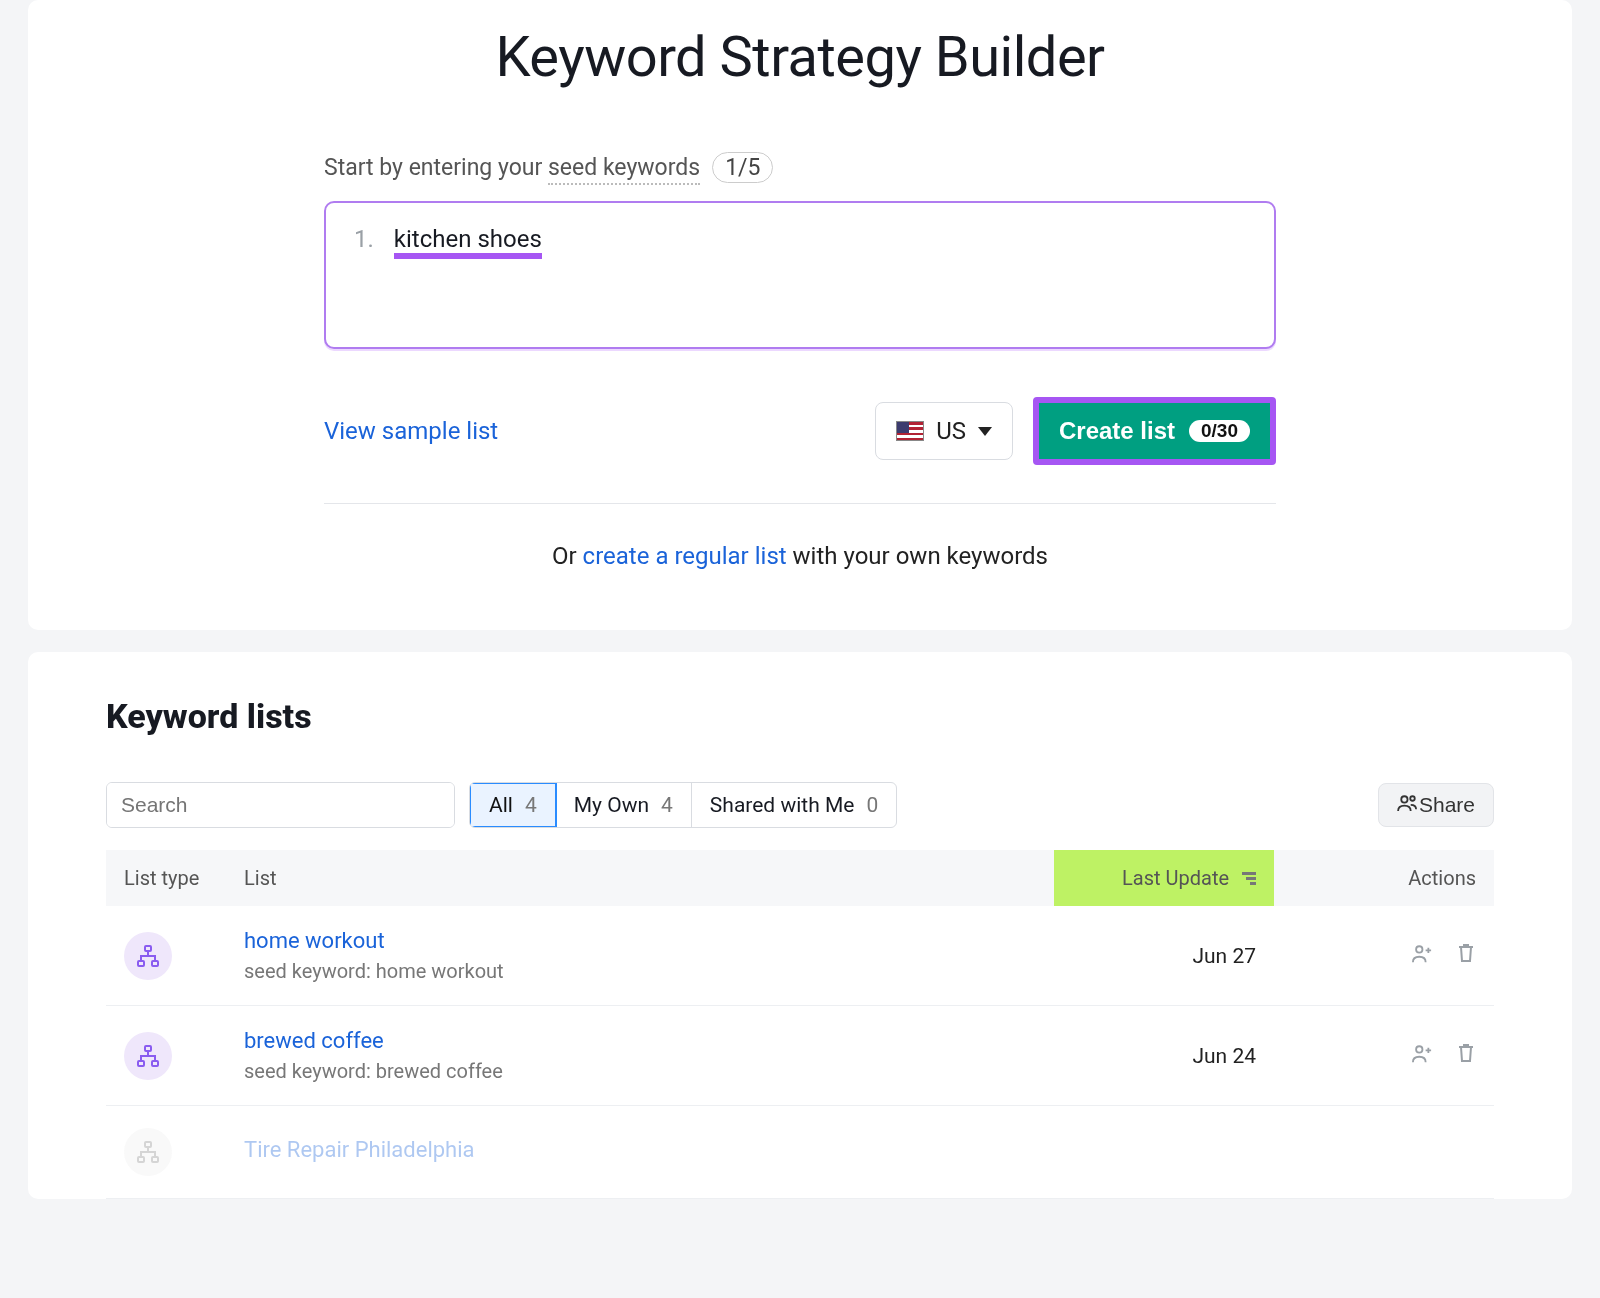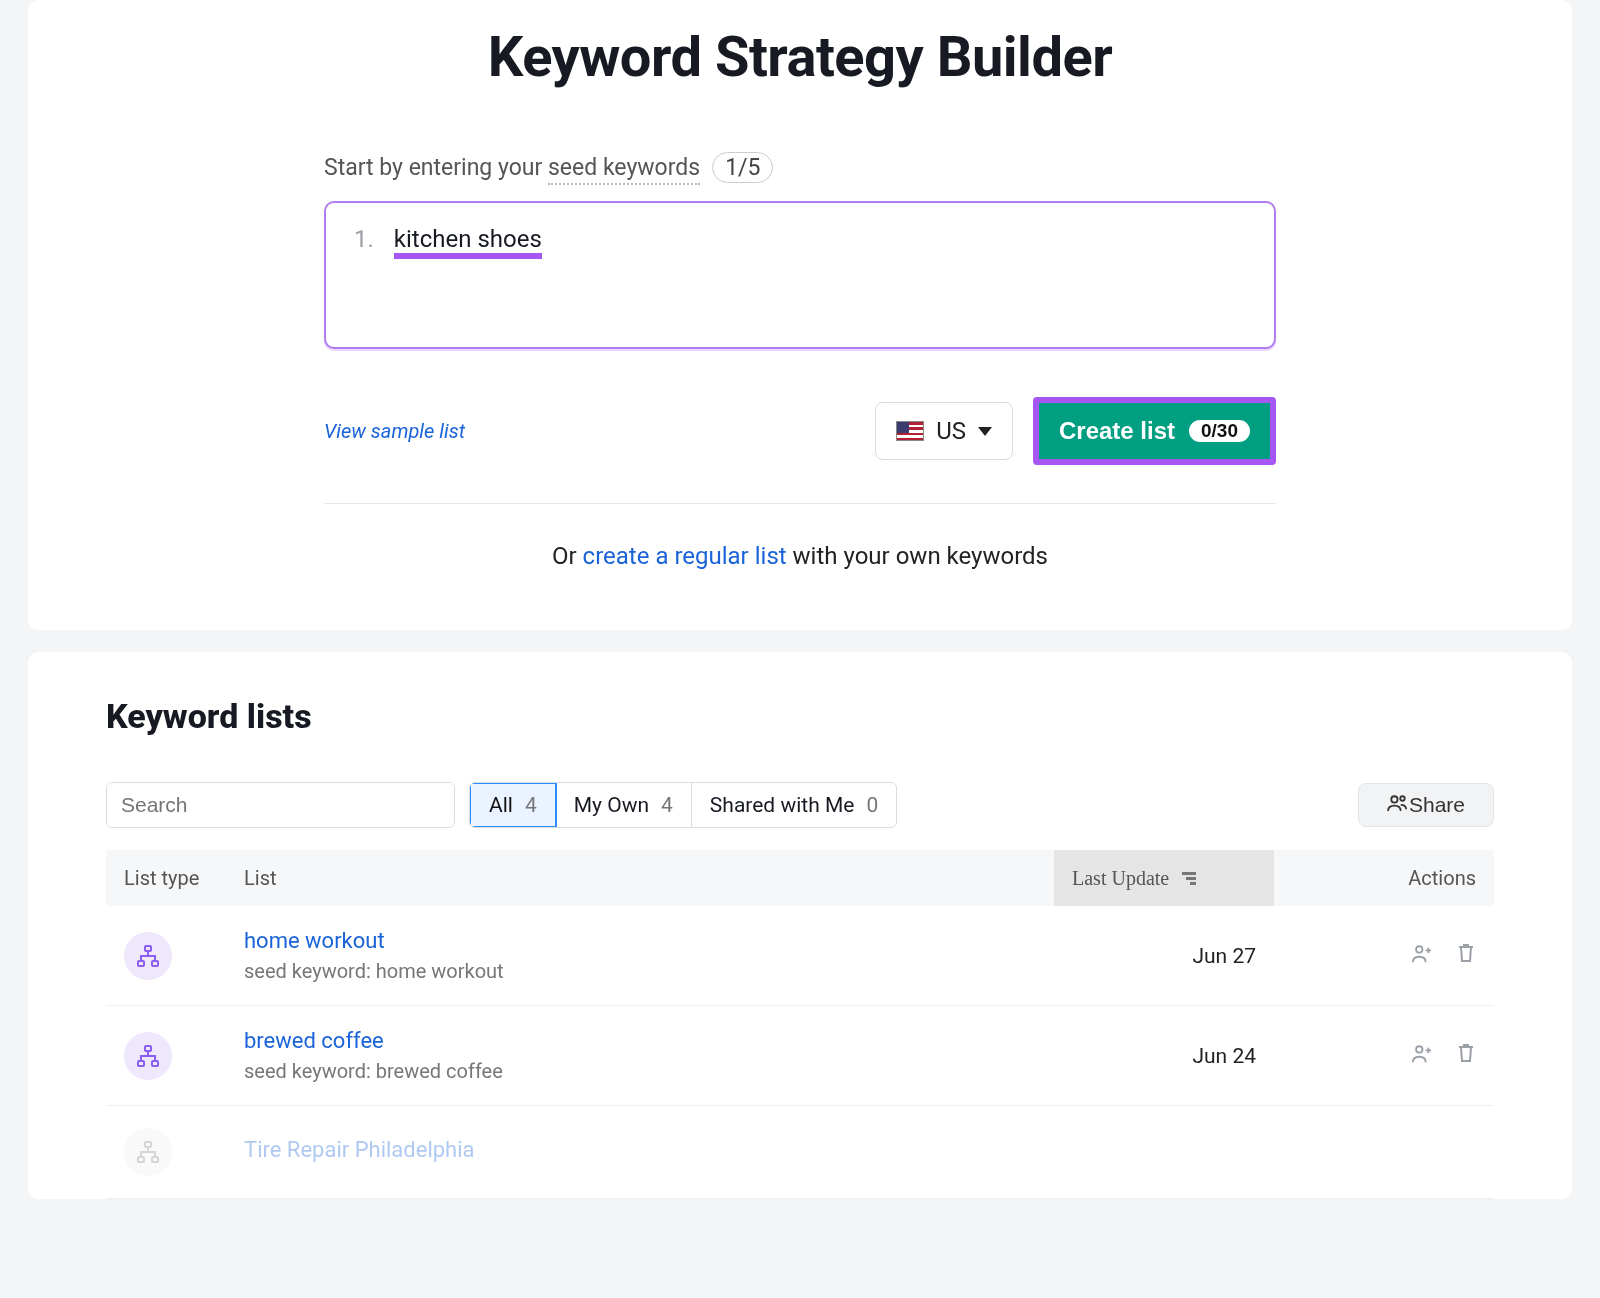--- a/index.html
+++ b/index.html
@@ -16,21 +16,21 @@
   
   .card {
     background: #fff;
     border-radius: 10px;
     margin-bottom: 22px;
   }
   .builder-card { padding: 20px 40px 60px; }
   .builder-title {
     text-align: center;
     font-size: 56px;
-    font-weight: 700;
+    font-weight: 400;
     letter-spacing: -0.5px;
     margin-top: 4px;
   }
   .builder-subtitle {
     text-align: center;
     font-size: 24px;
     color: #333;
     max-width: 820px;
     margin: 20px auto 0;
     line-height: 1.55;
@@ -80,21 +80,21 @@
     padding: 14px 18px 10px;
     border-radius: 0 0 10px 10px;
     z-index:1;
   }
 
   .action-row {
     display:flex;
     align-items:center;
     margin-top: 48px;
   }
-  .view-sample { color:#1a63d9; font-size:20px; text-decoration:none;font-style:italic; }
+  .view-sample { color:#1a63d9; font-size:24px; text-decoration:none; }
   .spacer { flex:1; }
 
   .country-dd {
     border:1.5px solid #d9dce1;
     border-radius:8px;
     padding: 14px 20px;
     display:flex;
     align-items:center;
     gap:12px;
     font-size:24px;
@@ -146,29 +146,29 @@
 
   .tabs { display:flex; border:1.5px solid #d9dce1; border-radius:6px; overflow:hidden; }
   .tab { padding:9px 18px; font-size:21px; display:flex; gap:12px; align-items:center; border-right:1.5px solid #d9dce1; cursor:pointer; }
   .tab:last-child { border-right:none; }
   .tab.active { border:2px solid #2a8cff; background:#eaf3ff; margin:-1px; color:#111; }
   .tab .cnt { color:#777; }
 
   .share-btn {
     margin-left:auto;
     background:#f2f3f5; border:1.5px solid #e2e4e8; border-radius:8px;
-    padding:9px 28px; font-size:21px; color:#333; display:flex; align-items:center; cursor:pointer;
+    padding:9px 18px; font-size:21px; color:#333; display:flex; align-items:center; cursor:pointer;
   }
 
   .list-table { width:100%; border-collapse:collapse; }
   .list-table thead th {
     text-align:left; font-weight:400; color:#555; font-size:20px;
     background:#f6f7f9; padding:16px 18px;
   }
-  .list-table thead th.sort { background:#e5e5e5; white-space:nowrap;font-family:Liberation Serif, serif; }
+  .list-table thead th.sort { background:#bef264; text-align:right; white-space:nowrap; }
   .list-table thead th.actions { text-align:right; }
   .sort-ico { display:inline-block; margin-left:8px; }
   .sort-ico span { display:block; width:14px; height:3px; background:#777; margin:2px 0 0 auto; }
   .sort-ico span:nth-child(2){width:10px;} .sort-ico span:nth-child(3){width:6px;}
 
   .list-table tbody td { padding:22px 18px; border-bottom:1.5px solid #edeff2; vertical-align:middle; font-size:21px; }
   .type-ico-wrap { width:48px;height:48px;border-radius:50%;background:#efe7fb;display:flex;align-items:center;justify-content:center; }
   .type-ico { color:#8a5cf0; }
   .type-ico svg { display:block; }
   .list-name { color:#1a63d9; font-size:22px; display:block; margin-bottom:6px; text-decoration:none; }

